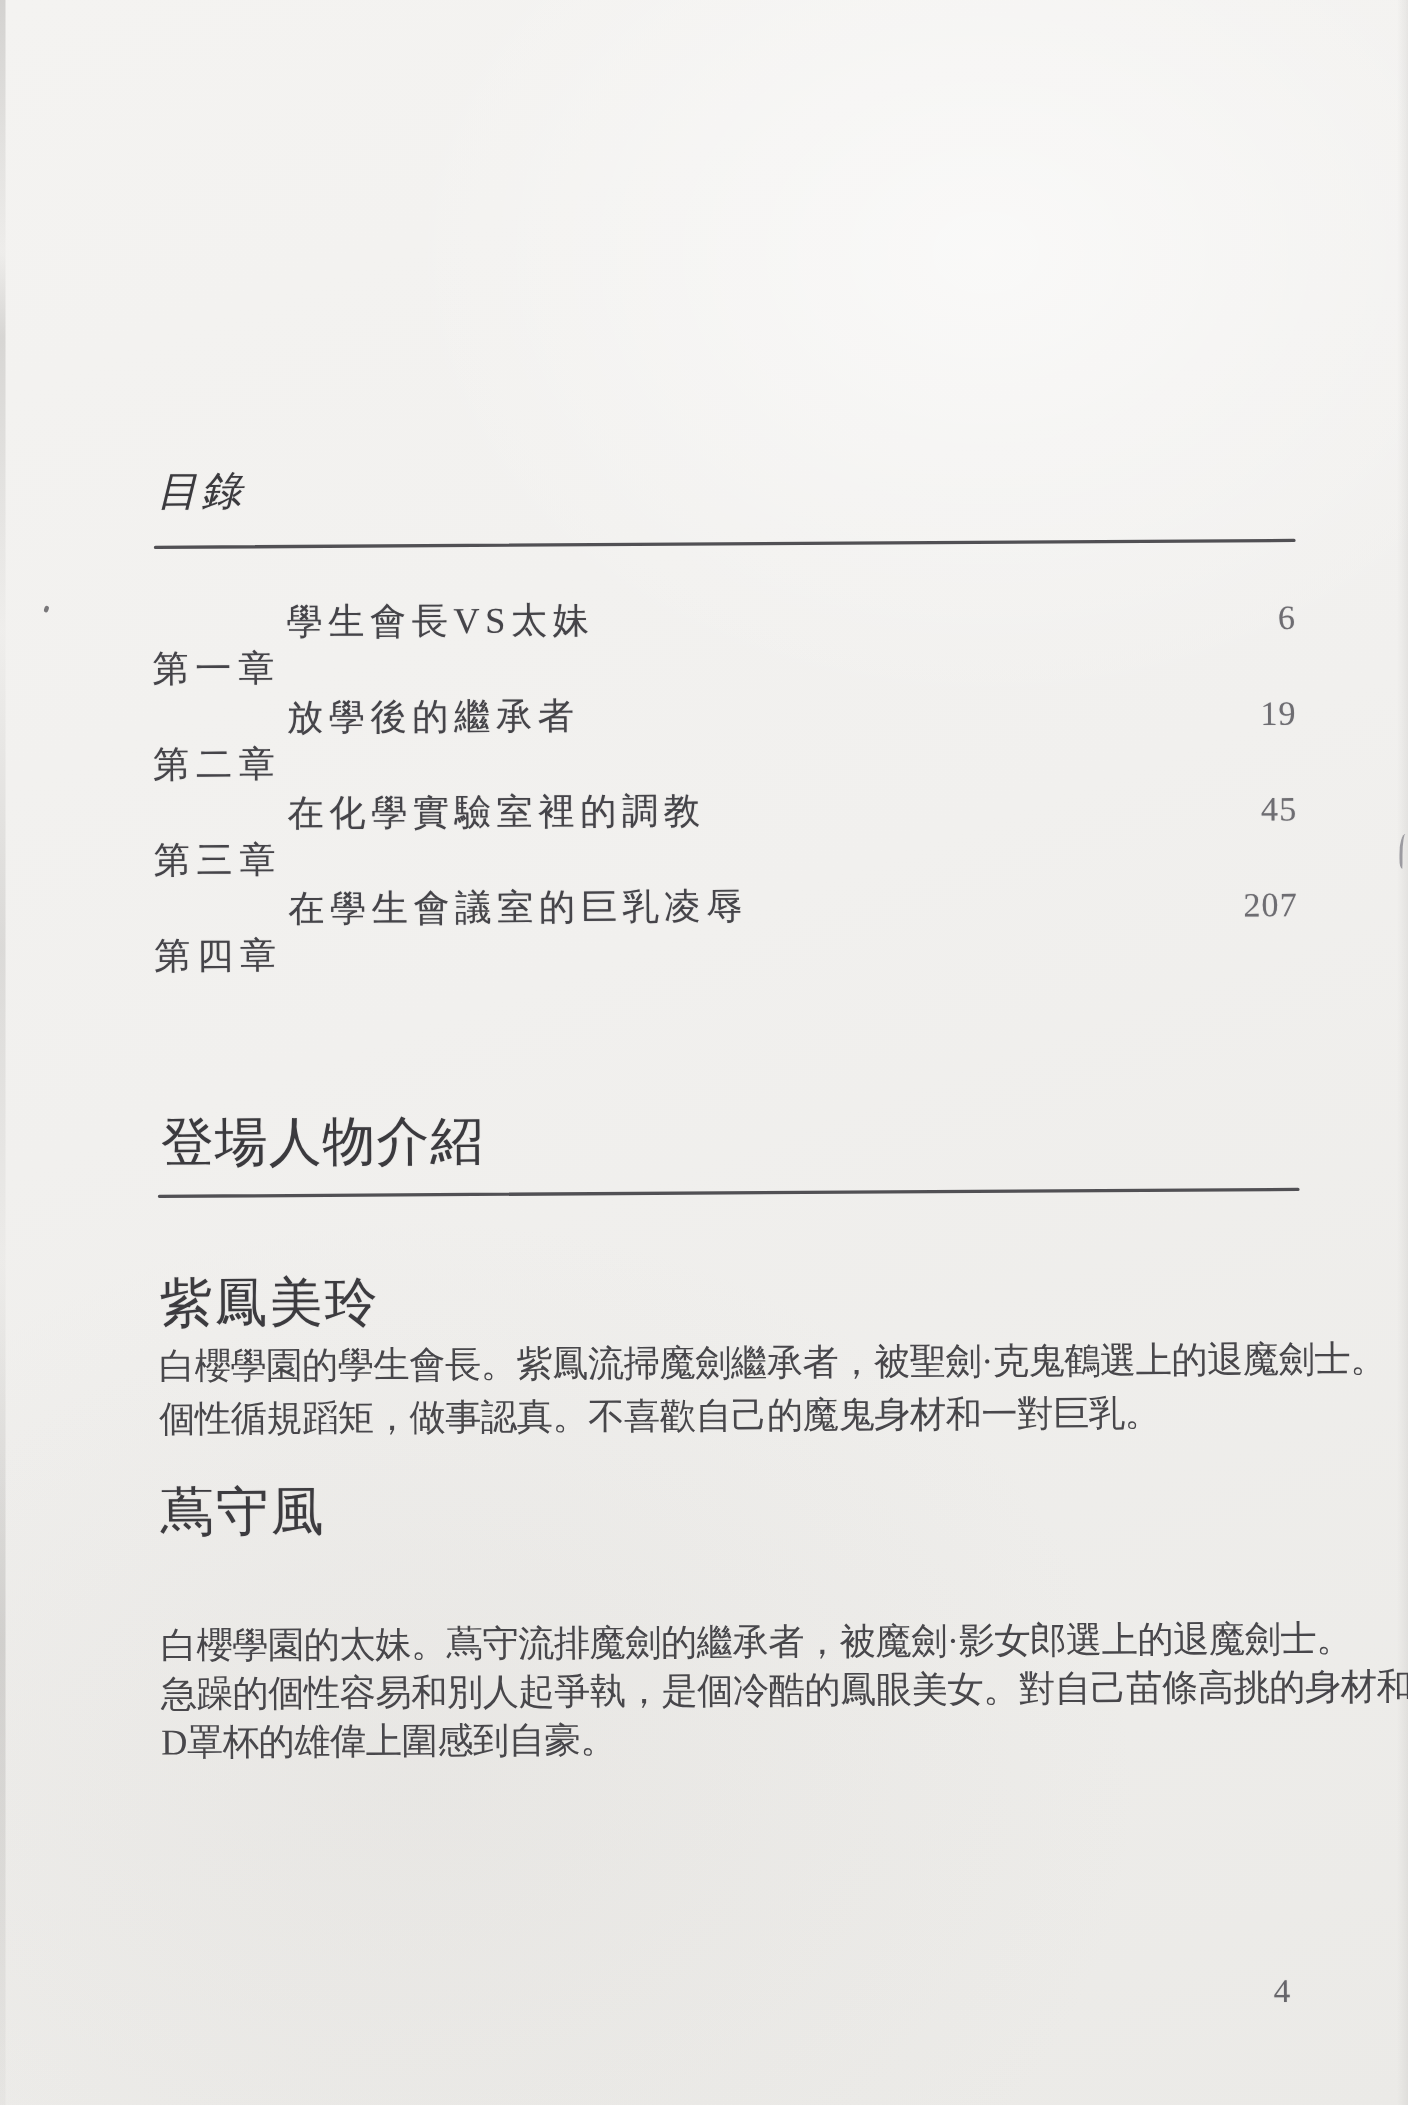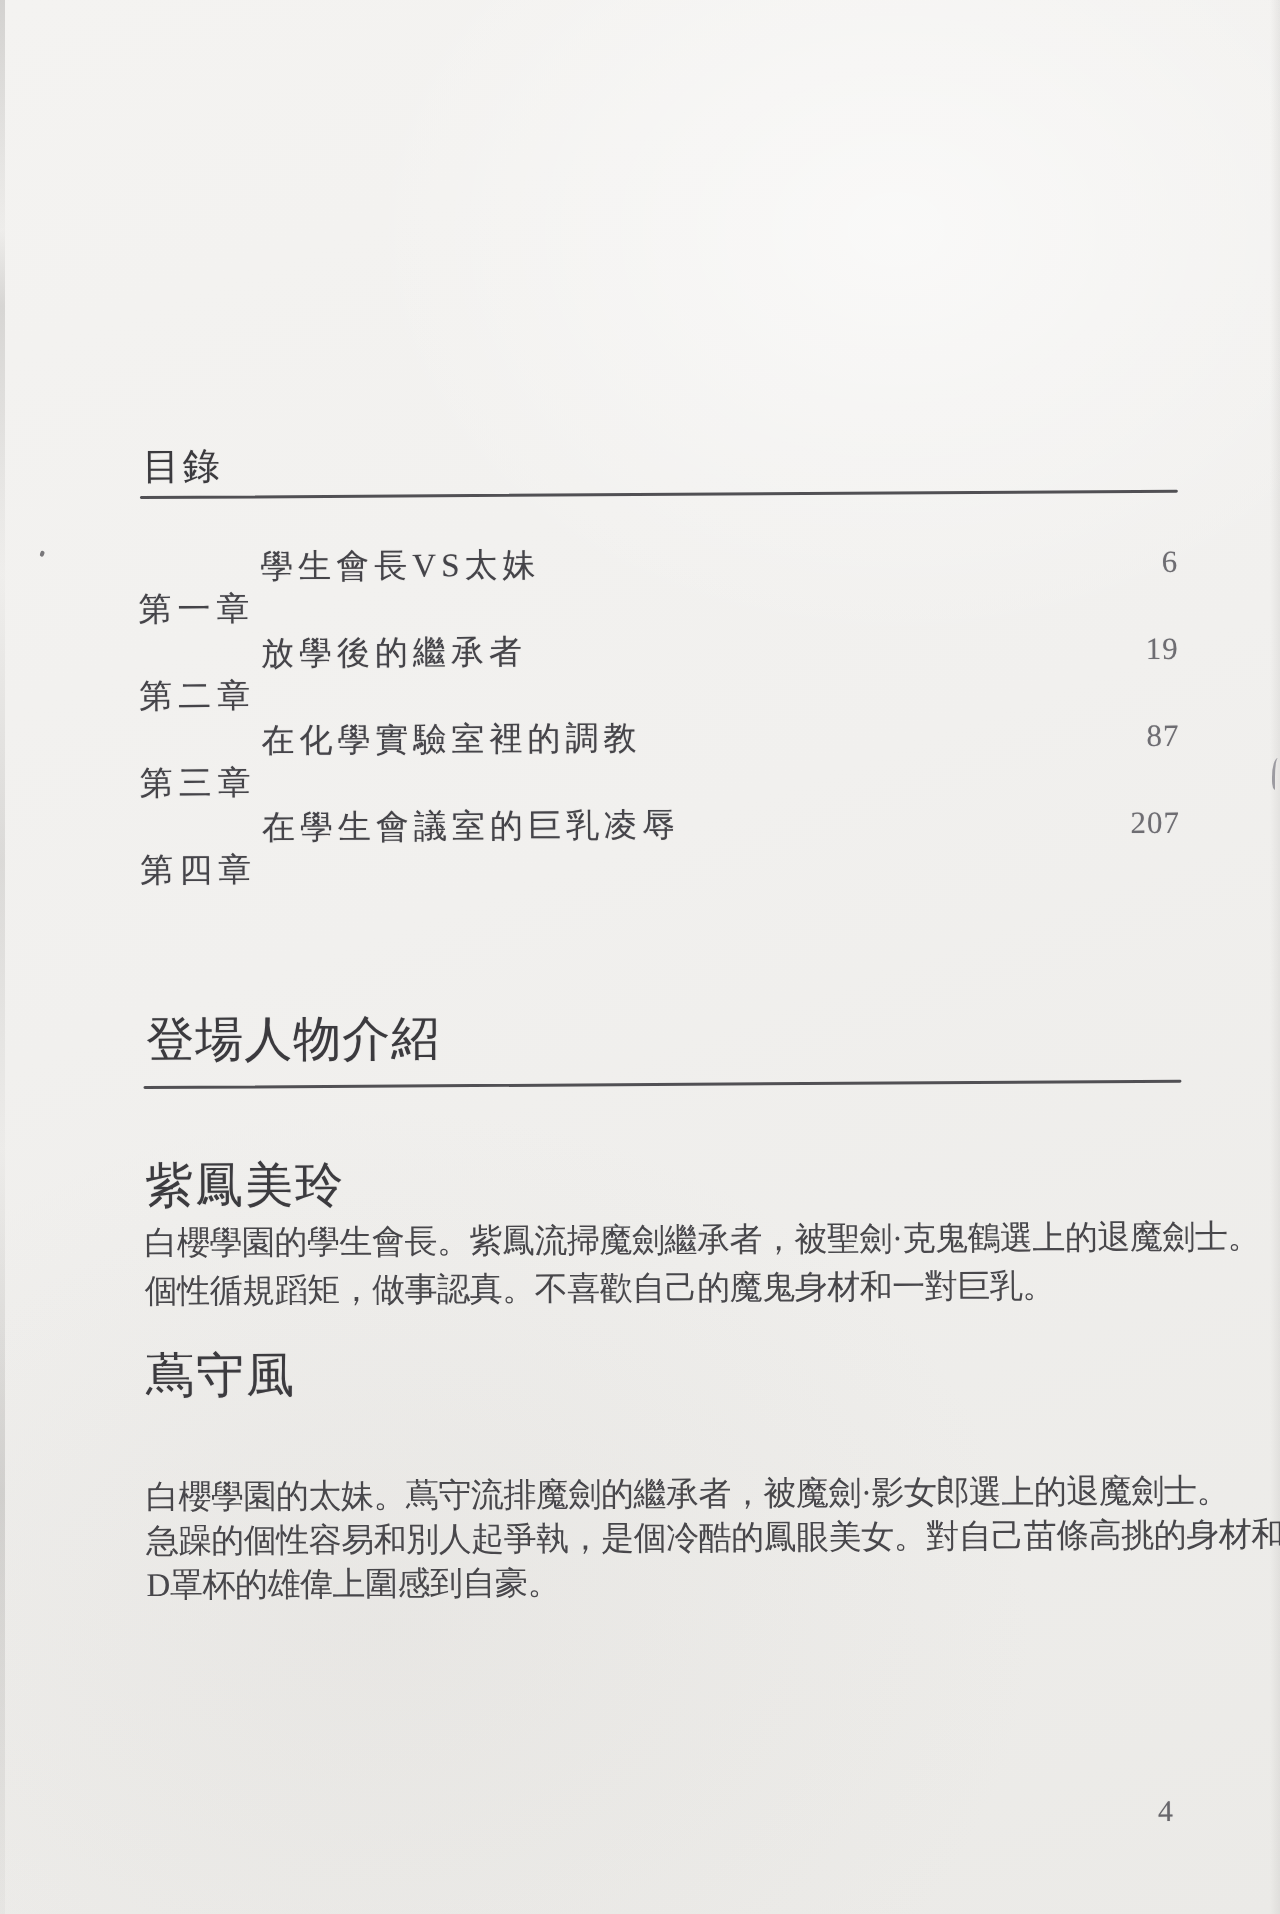--- a/index.html
+++ b/index.html
@@ -32,21 +32,21 @@
   .page-edge-right {
     position: absolute; right: 0; top: 0; width: 10px; height: 100%;
     background: linear-gradient(to left, rgba(170,168,166,0.18), rgba(170,168,166,0) 100%);
   }
 
   #content { position: absolute; inset: 0; transform: rotate(-0.35deg); transform-origin: 160px 520px; }
 
   .txt { color: #454449; text-shadow: 0 0 1px rgba(70,69,74,0.35); }
 
   .section-heading { position: absolute; left: 143px; white-space: nowrap; color: #3b3a3e; }
-  .h-toc  { top: 445px; font-size: 37px; line-height: 44px; letter-spacing: 3px; }
+  .h-toc  { top: 426px; font-size: 37px; line-height: 44px; letter-spacing: 3px; font-style: italic; }
   .h-char { top: 1012px; font-size: 48px; line-height: 56px; letter-spacing: 1px; }
 
   .rule { position: absolute; left: 140px; width: 1038px; height: 3px; background: #515054; border-radius: 2px; }
   .rule-1 { top: 496px; }
   .rule-2 { top: 1086px; }
 
   .toc-row { position: absolute; left: 138px; width: 1040px; height: 40px; font-size: 33px; line-height: 40px; white-space: nowrap; }
   .toc-row .ch { position: absolute; left: 0; letter-spacing: 6px; margin-top: 42px; }
   .toc-row .ti { position: absolute; left: 122px; letter-spacing: 5px; }
   .toc-row .pg { position: absolute; right: 0; top: 1px; font-size: 31px; letter-spacing: 1px; color: #6e6d72; text-shadow: 0 0 1px rgba(110,109,114,0.35); }
@@ -89,21 +89,21 @@
     <span class="pg">6</span>
   </div>
   <div class="toc-row row-2 txt">
     <span class="ch">第二章</span>
     <span class="ti">放學後的繼承者</span>
     <span class="pg">19</span>
   </div>
   <div class="toc-row row-3 txt">
     <span class="ch">第三章</span>
     <span class="ti">在化學實驗室裡的調教</span>
-    <span class="pg">87</span>
+    <span class="pg">45</span>
   </div>
   <div class="toc-row row-4 txt">
     <span class="ch">第四章</span>
     <span class="ti">在學生會議室的巨乳凌辱</span>
     <span class="pg">207</span>
   </div>
 
   <div class="section-heading h-char txt">登場人物介紹</div>
   <div class="rule rule-2"></div>
 

